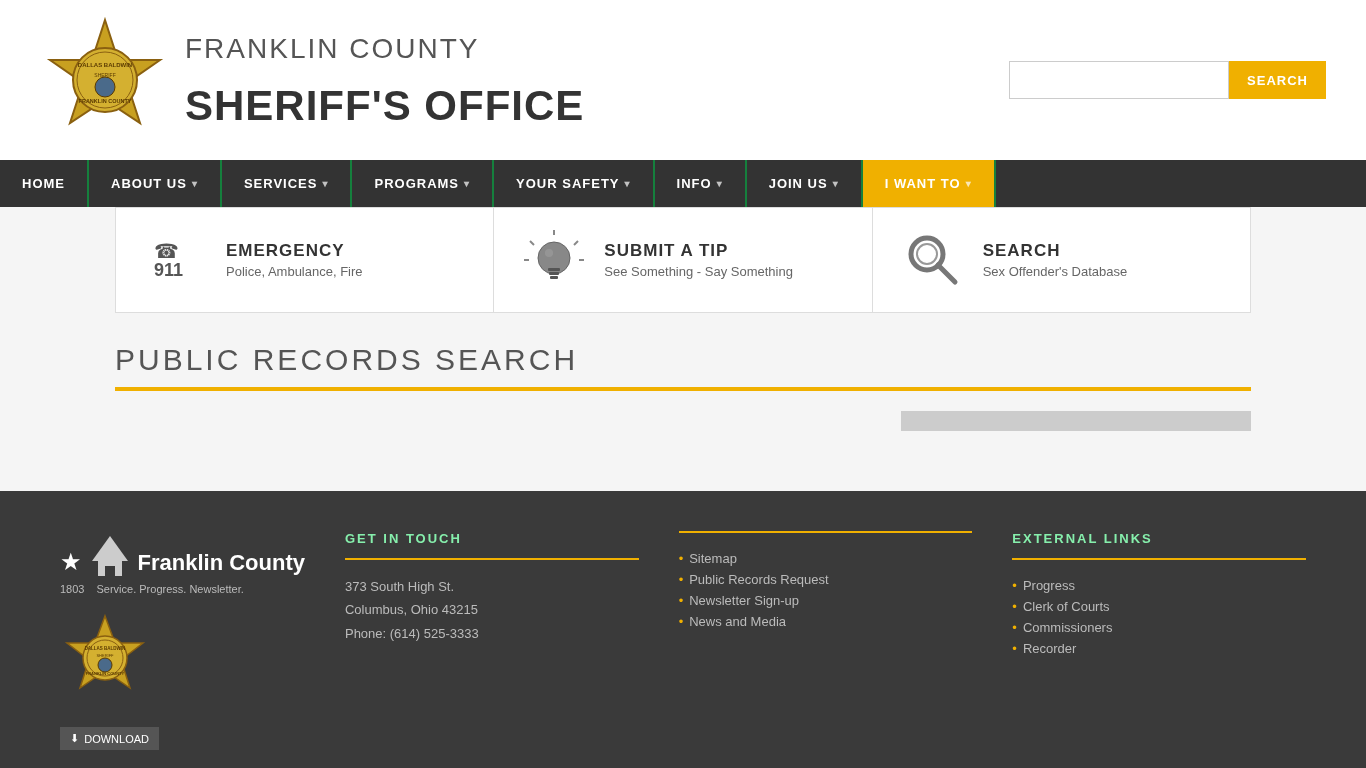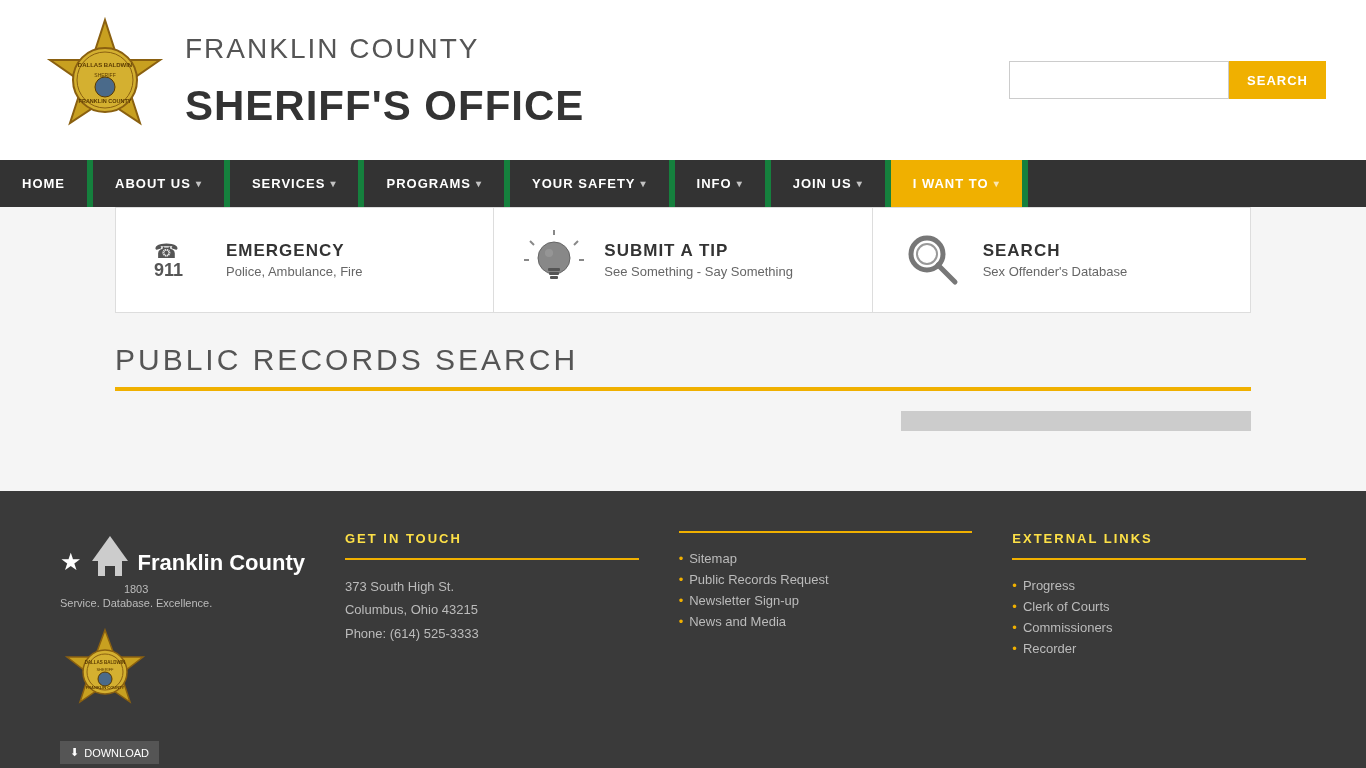--- a/index.html
+++ b/index.html
@@ -72,21 +72,21 @@
     }
     .nav-item {
       color: #fff;
       padding: 16px 22px;
       font-size: 13px;
       font-weight: bold;
       letter-spacing: 1px;
       text-transform: uppercase;
       cursor: pointer;
       white-space: nowrap;
-      border-right: 6px solid #15803d;
+      border-right: 2px solid #15803d;
       display: flex;
       align-items: center;
       gap: 5px;
     }
     .nav-item:first-child { border-left: none; }
     .nav-item.active {
       background: #f0b000;
       align-items: center;
     }
     .nav-item .arrow {
@@ -203,21 +203,21 @@
     }
     .fc-tagline {
       font-size: 11px;
       color: #bbb;
     }
     .footer-section {
       flex: 1;
       min-width: 160px;
     }
     .footer-heading {
-      color: #fde047;
+      color: #86efac;
       font-size: 13px;
       font-weight: bold;
       letter-spacing: 2px;
       text-transform: uppercase;
       margin-bottom: 12px;
     }
     .footer-heading-underline {
       height: 2px;
       background: #f0b000;
       margin-bottom: 15px;
@@ -435,23 +435,23 @@
 
         <svg width="40" height="45" viewBox="0 0 40 45">
           <rect x="8" y="30" width="24" height="15" fill="#ccc"></rect>
           <polygon points="2,30 20,5 38,30" fill="#ccc"></polygon>
           <rect x="15" y="35" width="10" height="10" fill="#3a3a3a"></rect>
         </svg>
         <div style="display:flex;flex-direction:column;">
           <span class="fc-text">Franklin County</span>
         </div>
       </div>
-      <div style="display:flex;gap:2px;align-items:center;margin-top:2px;flex-direction:column;">
+      <div style="display:flex;gap:12px;align-items:center;margin-top:2px;">
         <span style="color:#bbb;font-size:11px;">1803</span>
-        <span class="fc-tagline">Service. Database. Excellence.</span>
+        <span class="fc-tagline">Service. Progress. Newsletter.</span>
       </div>
     </div>
 
     <div style="margin-top:8px;">
       <svg viewBox="0 0 90 90" width="90" height="90">
         <polygon points="45,3 55,30 83,30 61,47 70,75 45,58 20,75 29,47 7,30 35,30" fill="#c8a020" stroke="#8a6010" stroke-width="1.5"></polygon>
         <circle cx="45" cy="45" r="22" fill="#d4b030" stroke="#8a6010" stroke-width="1.5"></circle>
         <circle cx="45" cy="45" r="18" fill="none" stroke="#8a6010" stroke-width="1"></circle>
         <text x="45" y="37" text-anchor="middle" font-size="4.5" fill="#5a3a00" font-weight="bold">DALLAS BALDWIN</text>
         <text x="45" y="44" text-anchor="middle" font-size="4" fill="#5a3a00">SHERIFF</text>

